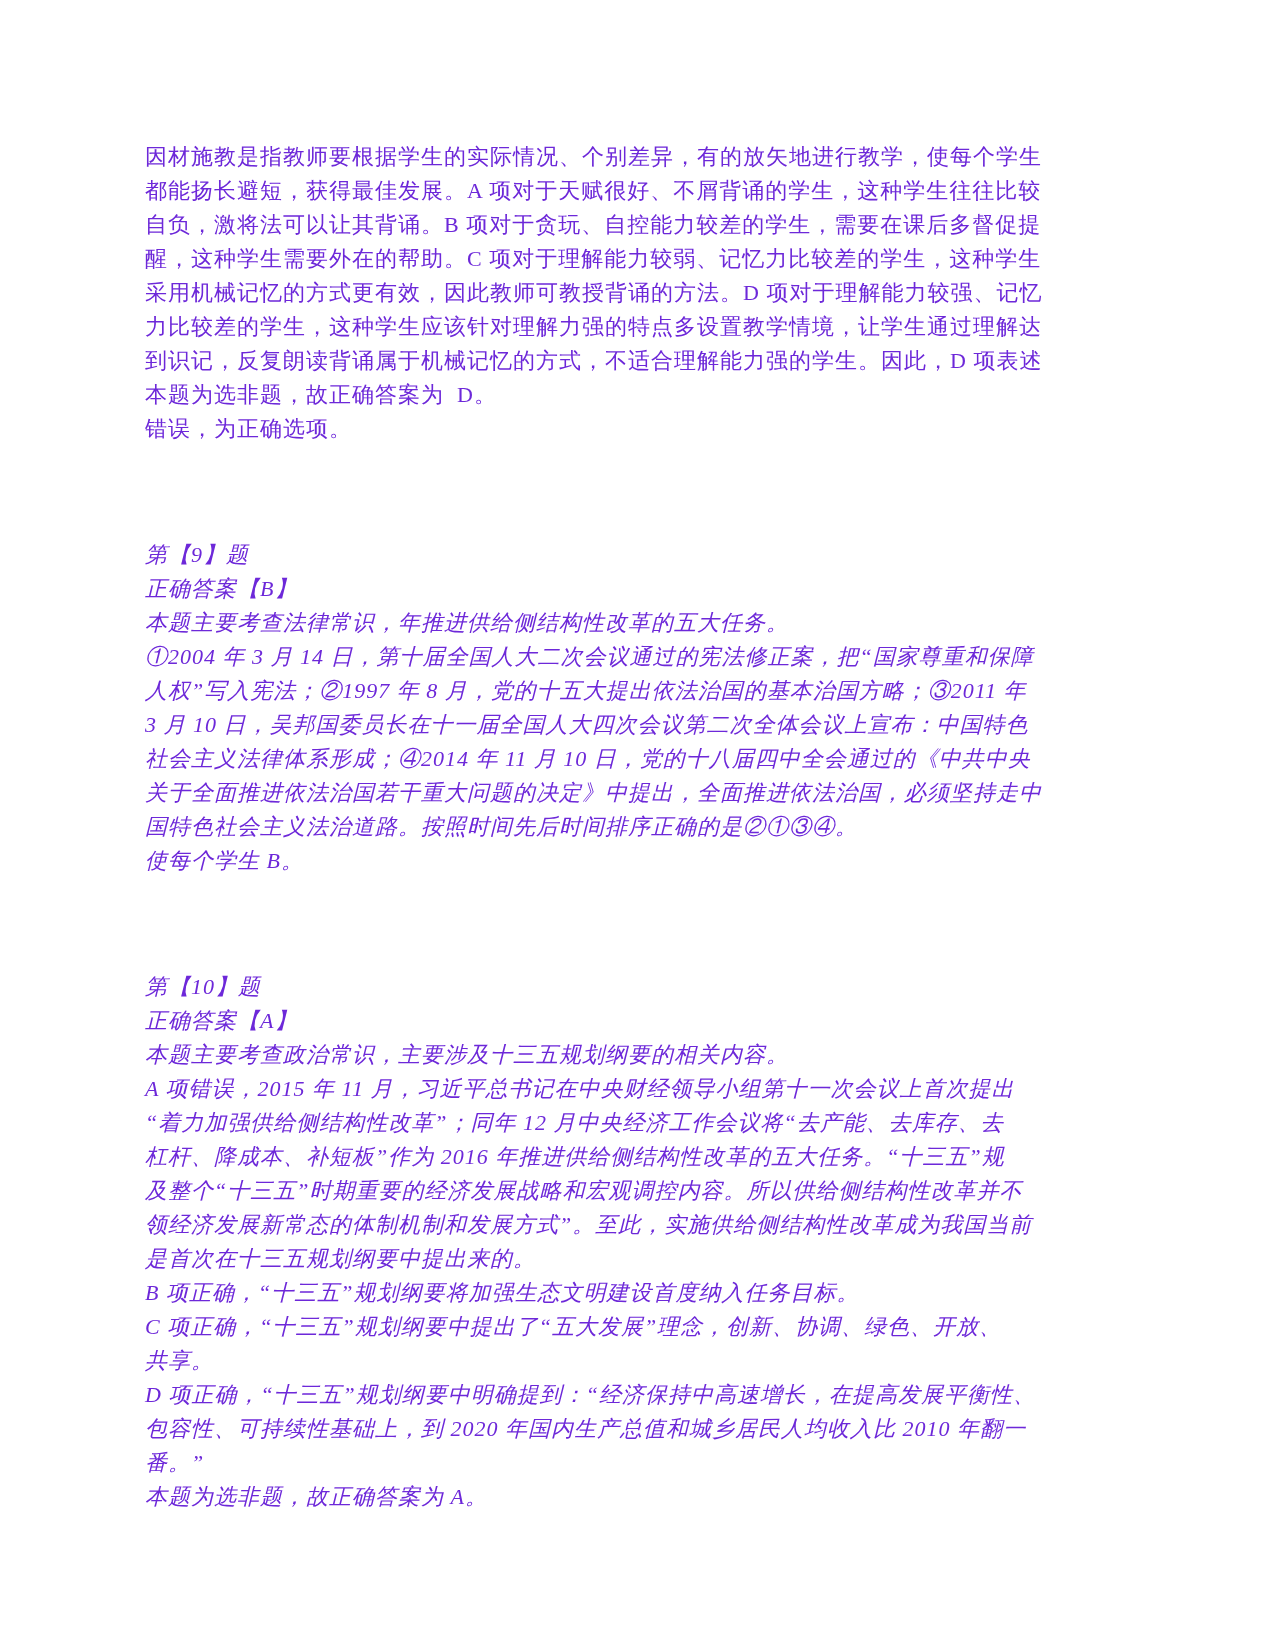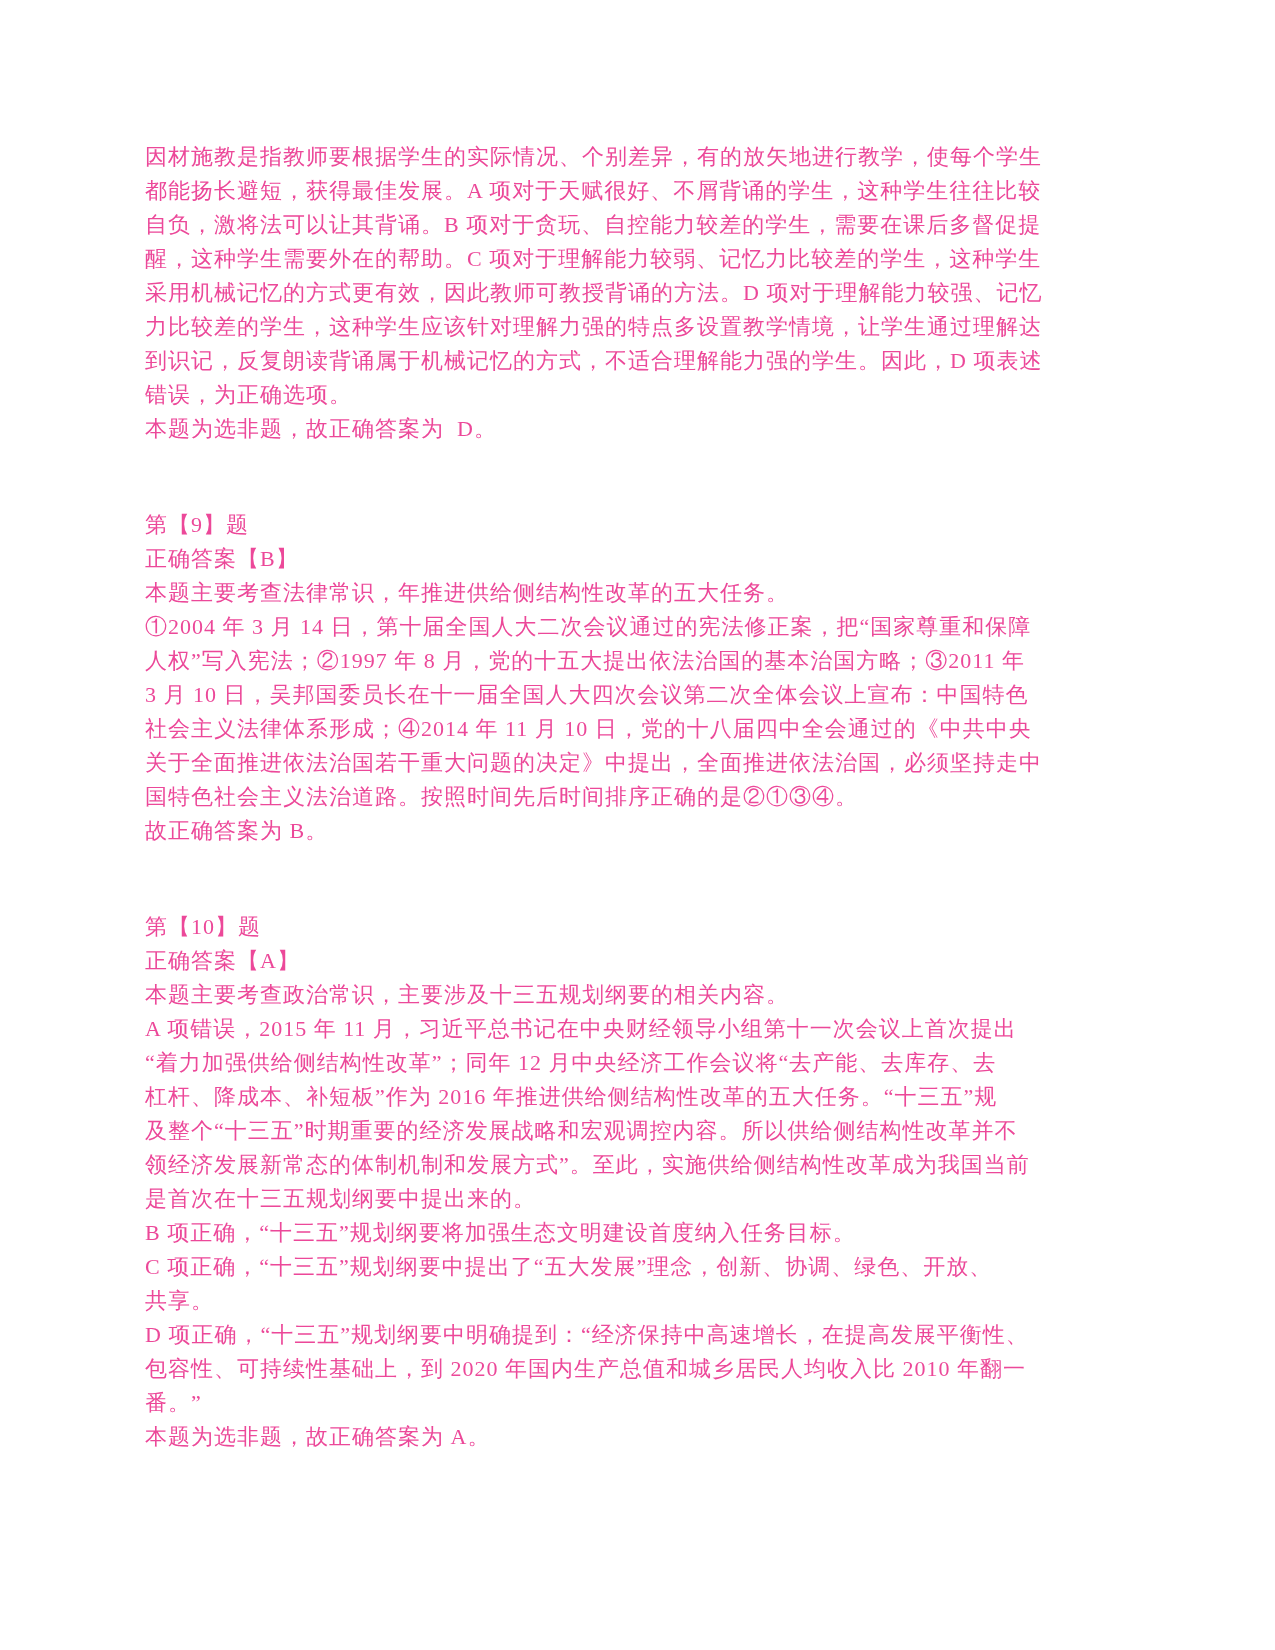--- a/index.html
+++ b/index.html
@@ -7,33 +7,34 @@
     padding: 0;
     background: #ffffff;
   }
   .page {
     position: relative;
     width: 1275px;
     height: 1650px;
     background: #ffffff;
     overflow: hidden;
     font-family: "Liberation Serif", "DejaVu Serif", serif;
-    color: #ec4899;
+    color: #6d28d9;
   }
   .content {
     position: absolute;
     left: 145px;
     top: 140px;
     width: 985px;
   }
   .text-block {
     margin: 0 0 0 0;
   }
   .text-block + .text-block {
-    margin-top: 62px;
+    margin-top: 92px;
+    font-style: italic;
   }
   .line {
     font-size: 22px;
     line-height: 34px;
     height: 34px;
     letter-spacing: 1px;
     white-space: pre-wrap;
     text-align: left;
   }
   .title-line {
@@ -50,35 +51,35 @@
   <div class="content">
 
     <div class="text-block">
       <div class="line">因材施教是指教师要根据学生的实际情况、个别差异，有的放矢地进行教学，使每个学生</div>
       <div class="line">都能扬长避短，获得最佳发展。A 项对于天赋很好、不屑背诵的学生，这种学生往往比较</div>
       <div class="line">自负，激将法可以让其背诵。B 项对于贪玩、自控能力较差的学生，需要在课后多督促提</div>
       <div class="line">醒，这种学生需要外在的帮助。C 项对于理解能力较弱、记忆力比较差的学生，这种学生</div>
       <div class="line">采用机械记忆的方式更有效，因此教师可教授背诵的方法。D 项对于理解能力较强、记忆</div>
       <div class="line">力比较差的学生，这种学生应该针对理解力强的特点多设置教学情境，让学生通过理解达</div>
       <div class="line">到识记，反复朗读背诵属于机械记忆的方式，不适合理解能力强的学生。因此，D 项表述</div>
+      <div class="line">本题为选非题，故正确答案为  D。</div>
       <div class="line">错误，为正确选项。</div>
-      <div class="line">本题为选非题，故正确答案为  D。</div>
     </div>
 
     <div class="text-block">
       <div class="title-line">第【9】题</div>
       <div class="title-line">正确答案【B】</div>
       <div class="line">本题主要考查法律常识，年推进供给侧结构性改革的五大任务。</div>
       <div class="line">①2004 年 3 月 14 日，第十届全国人大二次会议通过的宪法修正案，把“国家尊重和保障</div>
       <div class="line">人权”写入宪法；②1997 年 8 月，党的十五大提出依法治国的基本治国方略；③2011 年</div>
       <div class="line">3 月 10 日，吴邦国委员长在十一届全国人大四次会议第二次全体会议上宣布：中国特色</div>
       <div class="line">社会主义法律体系形成；④2014 年 11 月 10 日，党的十八届四中全会通过的《中共中央</div>
       <div class="line">关于全面推进依法治国若干重大问题的决定》中提出，全面推进依法治国，必须坚持走中</div>
       <div class="line">国特色社会主义法治道路。按照时间先后时间排序正确的是②①③④。</div>
-      <div class="line">故正确答案为 B。</div>
+      <div class="line">使每个学生 B。</div>
     </div>
 
     <div class="text-block">
       <div class="title-line">第【10】题</div>
       <div class="title-line">正确答案【A】</div>
       <div class="line">本题主要考查政治常识，主要涉及十三五规划纲要的相关内容。</div>
       <div class="line">A 项错误，2015 年 11 月，习近平总书记在中央财经领导小组第十一次会议上首次提出</div>
       <div class="line">“着力加强供给侧结构性改革”；同年 12 月中央经济工作会议将“去产能、去库存、去</div>
       <div class="line">杠杆、降成本、补短板”作为 2016 年推进供给侧结构性改革的五大任务。“十三五”规</div>
       <div class="line">及整个“十三五”时期重要的经济发展战略和宏观调控内容。所以供给侧结构性改革并不</div>

